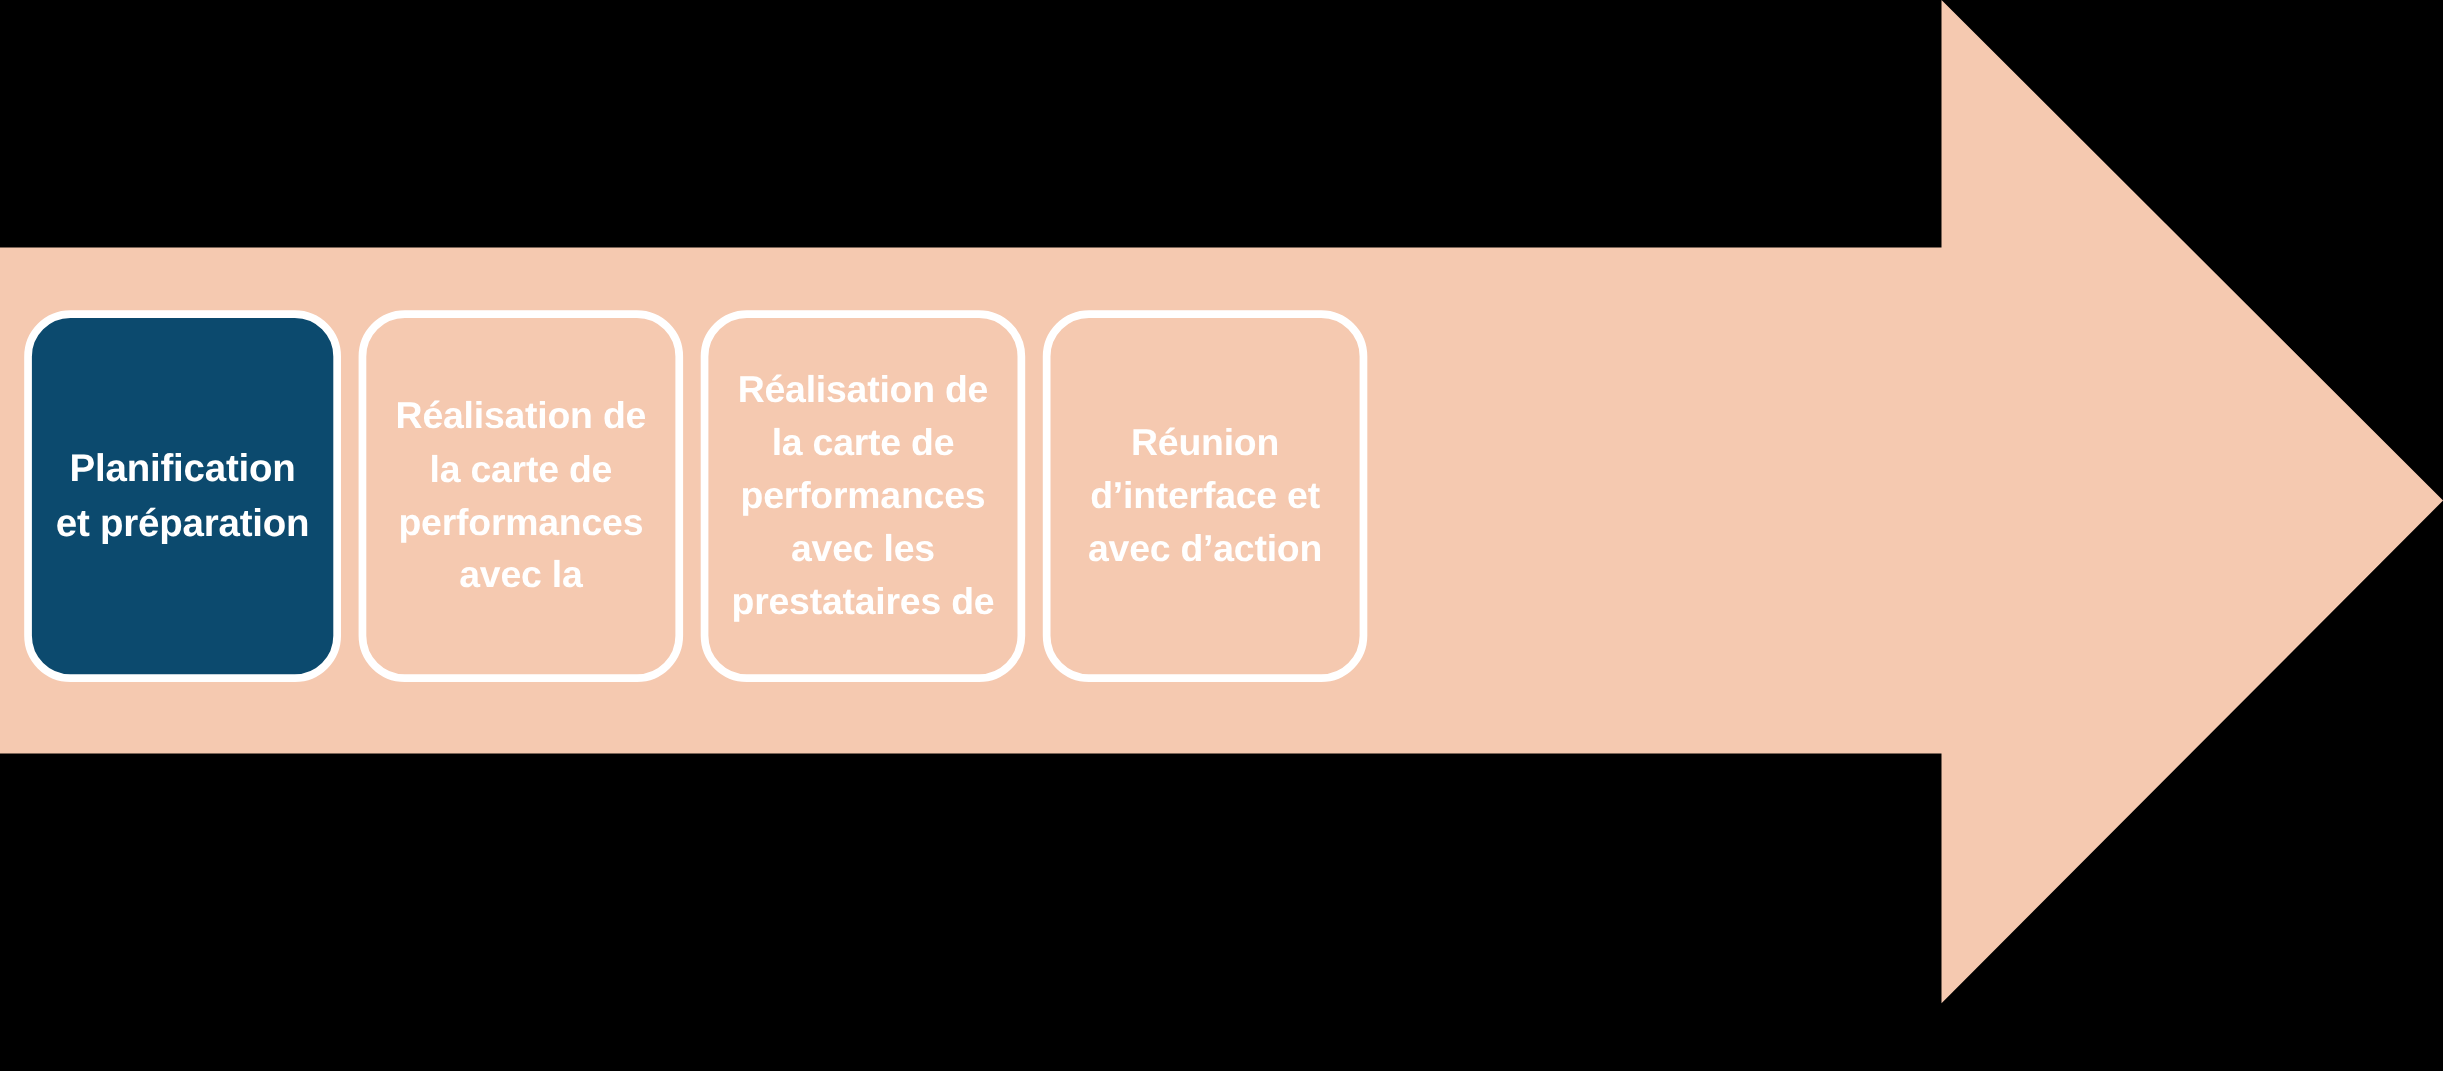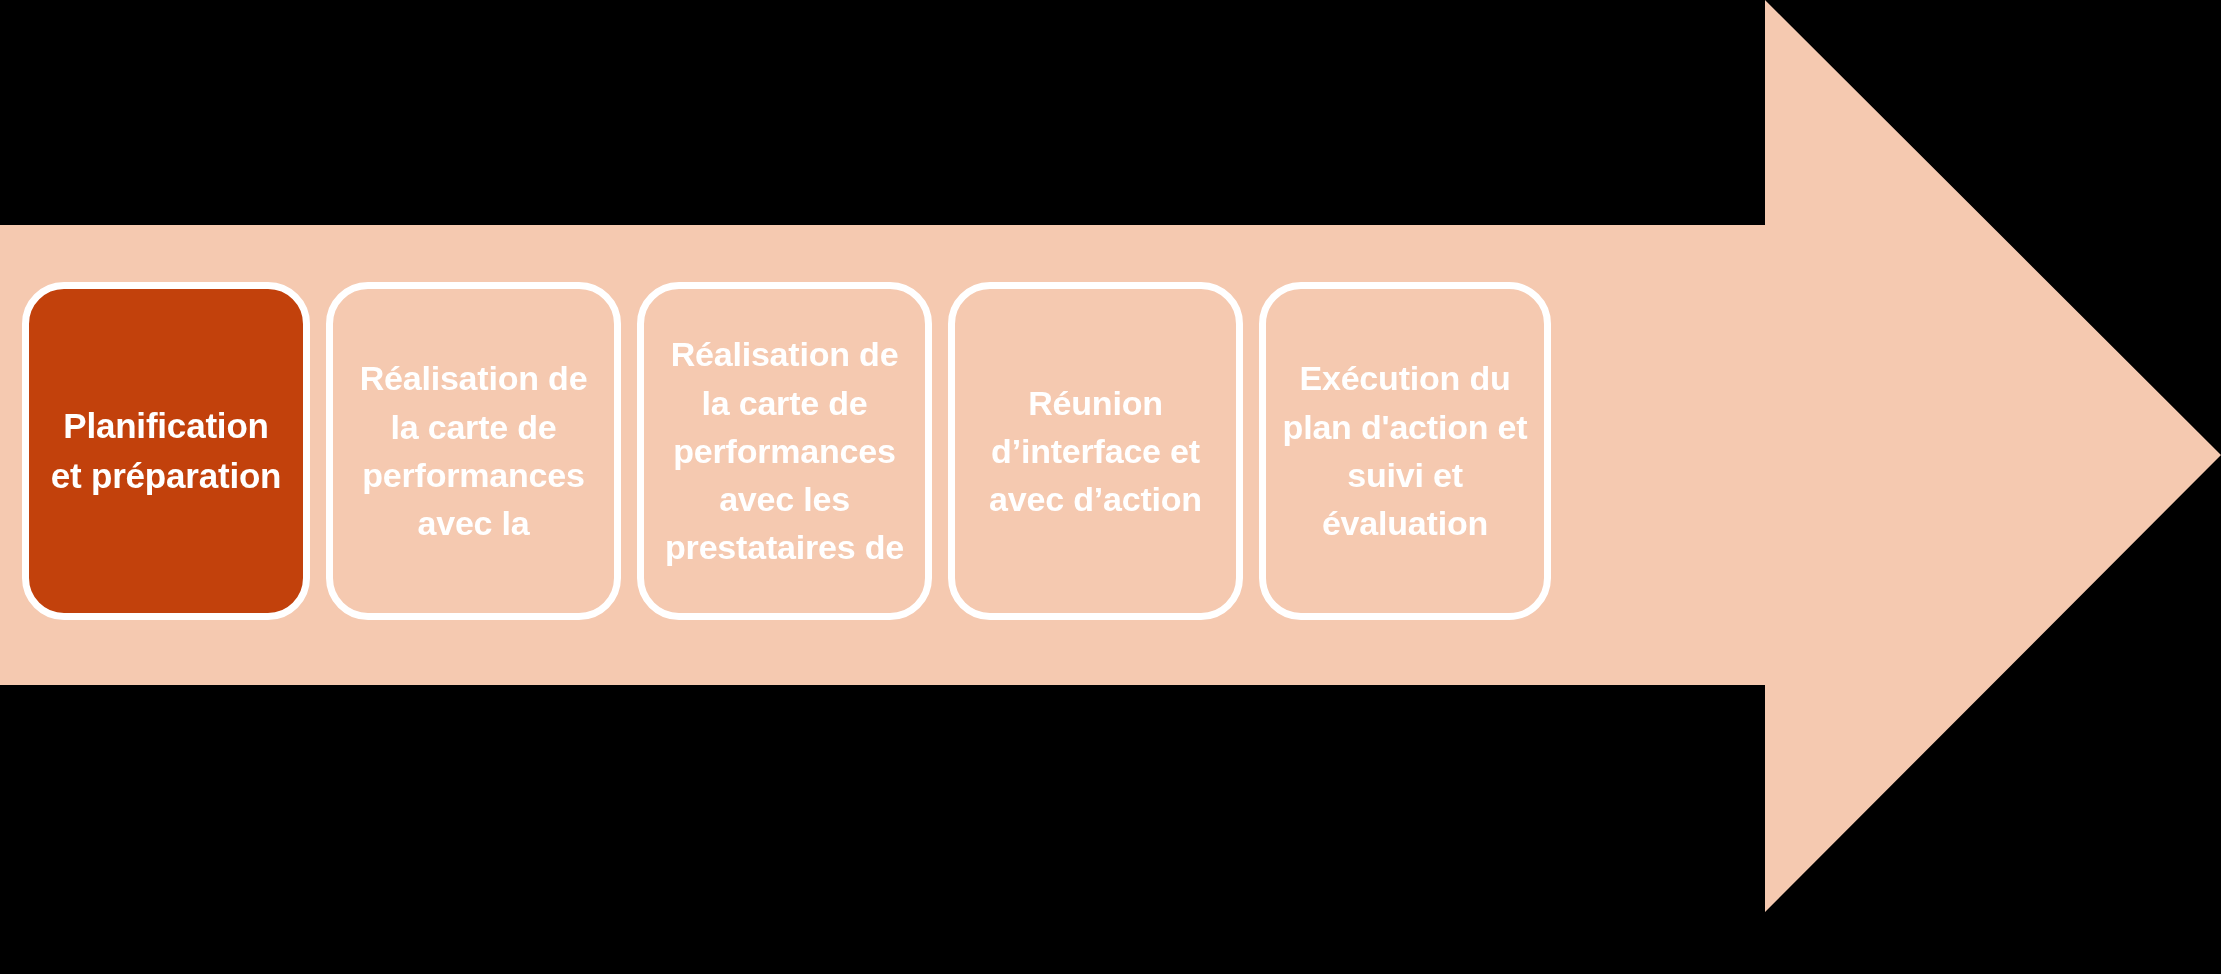--- a/index.html
+++ b/index.html
@@ -48,21 +48,21 @@
     border-radius: 42px;
     display: flex;
     align-items: center;
     justify-content: center;
     text-align: center;
     padding: 6px 12px;
     background: transparent;
   }
 
   .step-box.filled {
-    background: #c2410c;
+    background: #0c4a6e;
   }
 
   .step-label {
     color: #FFFFFF;
     font-weight: bold;
     font-size: 35px;
     line-height: 1.42;
     letter-spacing: -0.2px;
     white-space: pre-line;
     display: block;
@@ -110,21 +110,15 @@
 avec les
 prestataires de</span>
     </div>
 
     <div class="step-box box-4">
       <span class="step-label">Réunion
 d’interface et
 avec d’action</span>
     </div>
 
-    <div class="step-box box-5">
-      <span class="step-label">Exécution du
-plan d'action et
-suivi et
-évaluation</span>
-    </div>
 
   </div>
 </div>
 
 </body></html>

